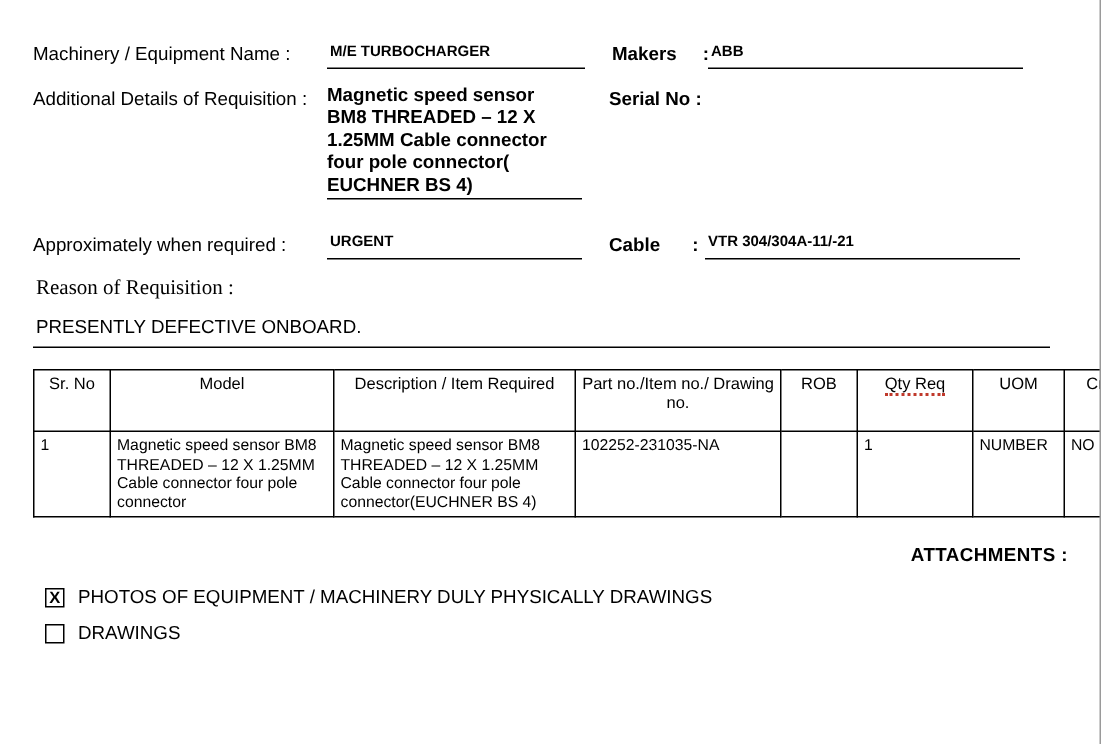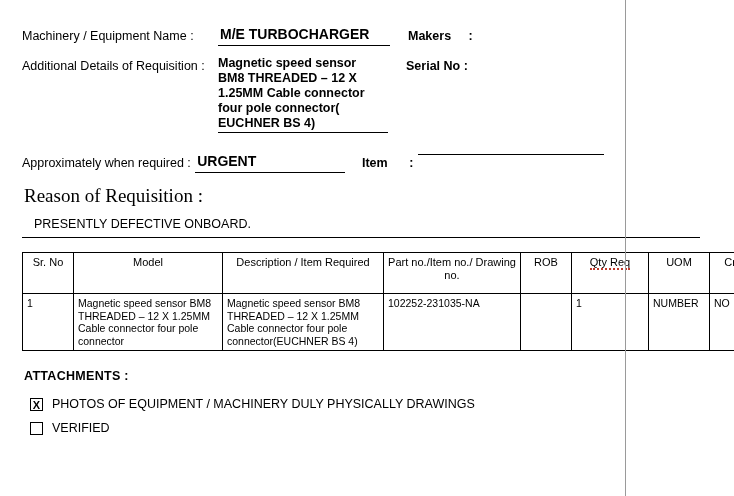--- a/index.html
+++ b/index.html
@@ -10,21 +10,21 @@
     width: 734px;
     height: 496px;
     background: #ffffff;
     font-family: "Liberation Sans", sans-serif;
     color: #000000;
     overflow: hidden;
     position: relative;
   }
   .page {
     position: relative;
-    width: 626px;
+    width: 734px;
     height: 496px;
     box-sizing: border-box;
     padding: 18px 22px 0 22px;
   }
   .right-rule {
     position: absolute;
     top: 0;
     right: 0;
     width: 1px;
     height: 496px;
@@ -48,21 +48,21 @@
   }
   .lbl.l1 { width: 196px; }
   .lbl.l2 { width: 64px; padding-left: 6px; font-weight: bold; }
 
   .fieldwrap {
     position: relative;
   }
   .fieldwrap.w1 { width: 170px; }
   .fieldwrap.w2 { width: 210px; }
   .val {
-    font-size: 14px;
+    font-size: 10px;
     font-weight: bold;
     line-height: 15px;
     padding: 1px 2px 2px 2px;
     word-wrap: break-word;
   }
   .uline {
     border-bottom: 1px solid #000;
     height: 0;
     margin-top: 1px;
   }
@@ -75,26 +75,26 @@
   .details-val {
     font-size: 12.5px;
     font-weight: bold;
     line-height: 15px;
     width: 168px;
   }
 
   
   .reason-title {
     font-family: "Liberation Serif", serif;
-    font-size: 19px;
+    font-size: 14px;
     margin: 12px 0 10px 2px;
   }
   .reason-text {
     font-size: 12.5px;
-    margin: 0 0 6px 12px;
+    margin: 0 0 6px 2px;
   }
   .reason-rule {
     border-bottom: 1px solid #000;
     width: 678px;
     margin: 0 0 14px 0;
   }
 
   
   table.items {
     border-collapse: collapse;
@@ -129,20 +129,21 @@
     border-bottom: 2px dotted #c0392b;
     padding-bottom: 0px;
   }
 
   
   .attach-title {
     font-size: 12.5px;
     font-weight: bold;
     letter-spacing: 0.3px;
     margin: 18px 0 14px 2px;
+    text-align: right;
   }
   .check-row {
     display: flex;
     align-items: center;
     margin: 0 0 10px 8px;
   }
   .box {
     width: 13px;
     height: 13px;
     border: 1px solid #000;
@@ -170,44 +171,49 @@
       <div class="lbl l1">Machinery / Equipment Name :</div>
       <div class="fieldwrap w1">
         <div class="val">M/E TURBOCHARGER</div>
         <div class="uline"></div>
       </div>
       <div class="spacer-col"></div>
       <div class="lbl l2">
         <span>Makers</span>
         <span style="padding-left:14px">:</span>
       </div>
+      <div class="fieldwrap w2">
+        <div class="val">ABB</div>
+        <div class="uline"></div>
+      </div>
     </div>
 
     <div class="row" id="row-details">
       <div class="lbl l1">Additional Details of Requisition :</div>
       <div class="fieldwrap w1">
         <div class="details-val">Magnetic speed sensor BM8 THREADED – 12 X 1.25MM Cable connector four pole connector( EUCHNER BS 4)</div>
         <div class="uline"></div>
       </div>
       <div class="spacer-col"></div>
       <div class="lbl l2" style="width:78px">Serial No :</div>
     </div>
 
     <div class="row" id="row-when" style="margin-top:20px">
       <div class="lbl l1">Approximately when required :</div>
       <div class="fieldwrap w1">
         <div class="val">URGENT</div>
         <div class="uline"></div>
       </div>
       <div class="spacer-col"></div>
       <div class="lbl l2">
-        <span>Item</span>
+        <span>Cable</span>
         <span style="padding-left:18px">:</span>
       </div>
       <div class="fieldwrap w2">
+        <div class="val">VTR 304/304A-11/-21</div>
         <div class="uline"></div>
       </div>
     </div>
 
   </div>
 
   <div class="reason-title">Reason of Requisition :</div>
   <div class="reason-text">PRESENTLY DEFECTIVE ONBOARD.</div>
   <div class="reason-rule"></div>
 
@@ -240,16 +246,16 @@
 
   <div class="attach-title">ATTACHMENTS :</div>
 
   <div class="check-row">
     <div class="box">X</div>
     <div class="check-label">PHOTOS OF EQUIPMENT / MACHINERY DULY PHYSICALLY DRAWINGS</div>
   </div>
 
   <div class="check-row">
     <div class="box"></div>
-    <div class="check-label">VERIFIED</div>
+    <div class="check-label">DRAWINGS</div>
   </div>
 
 </div>
 
 </body></html>

